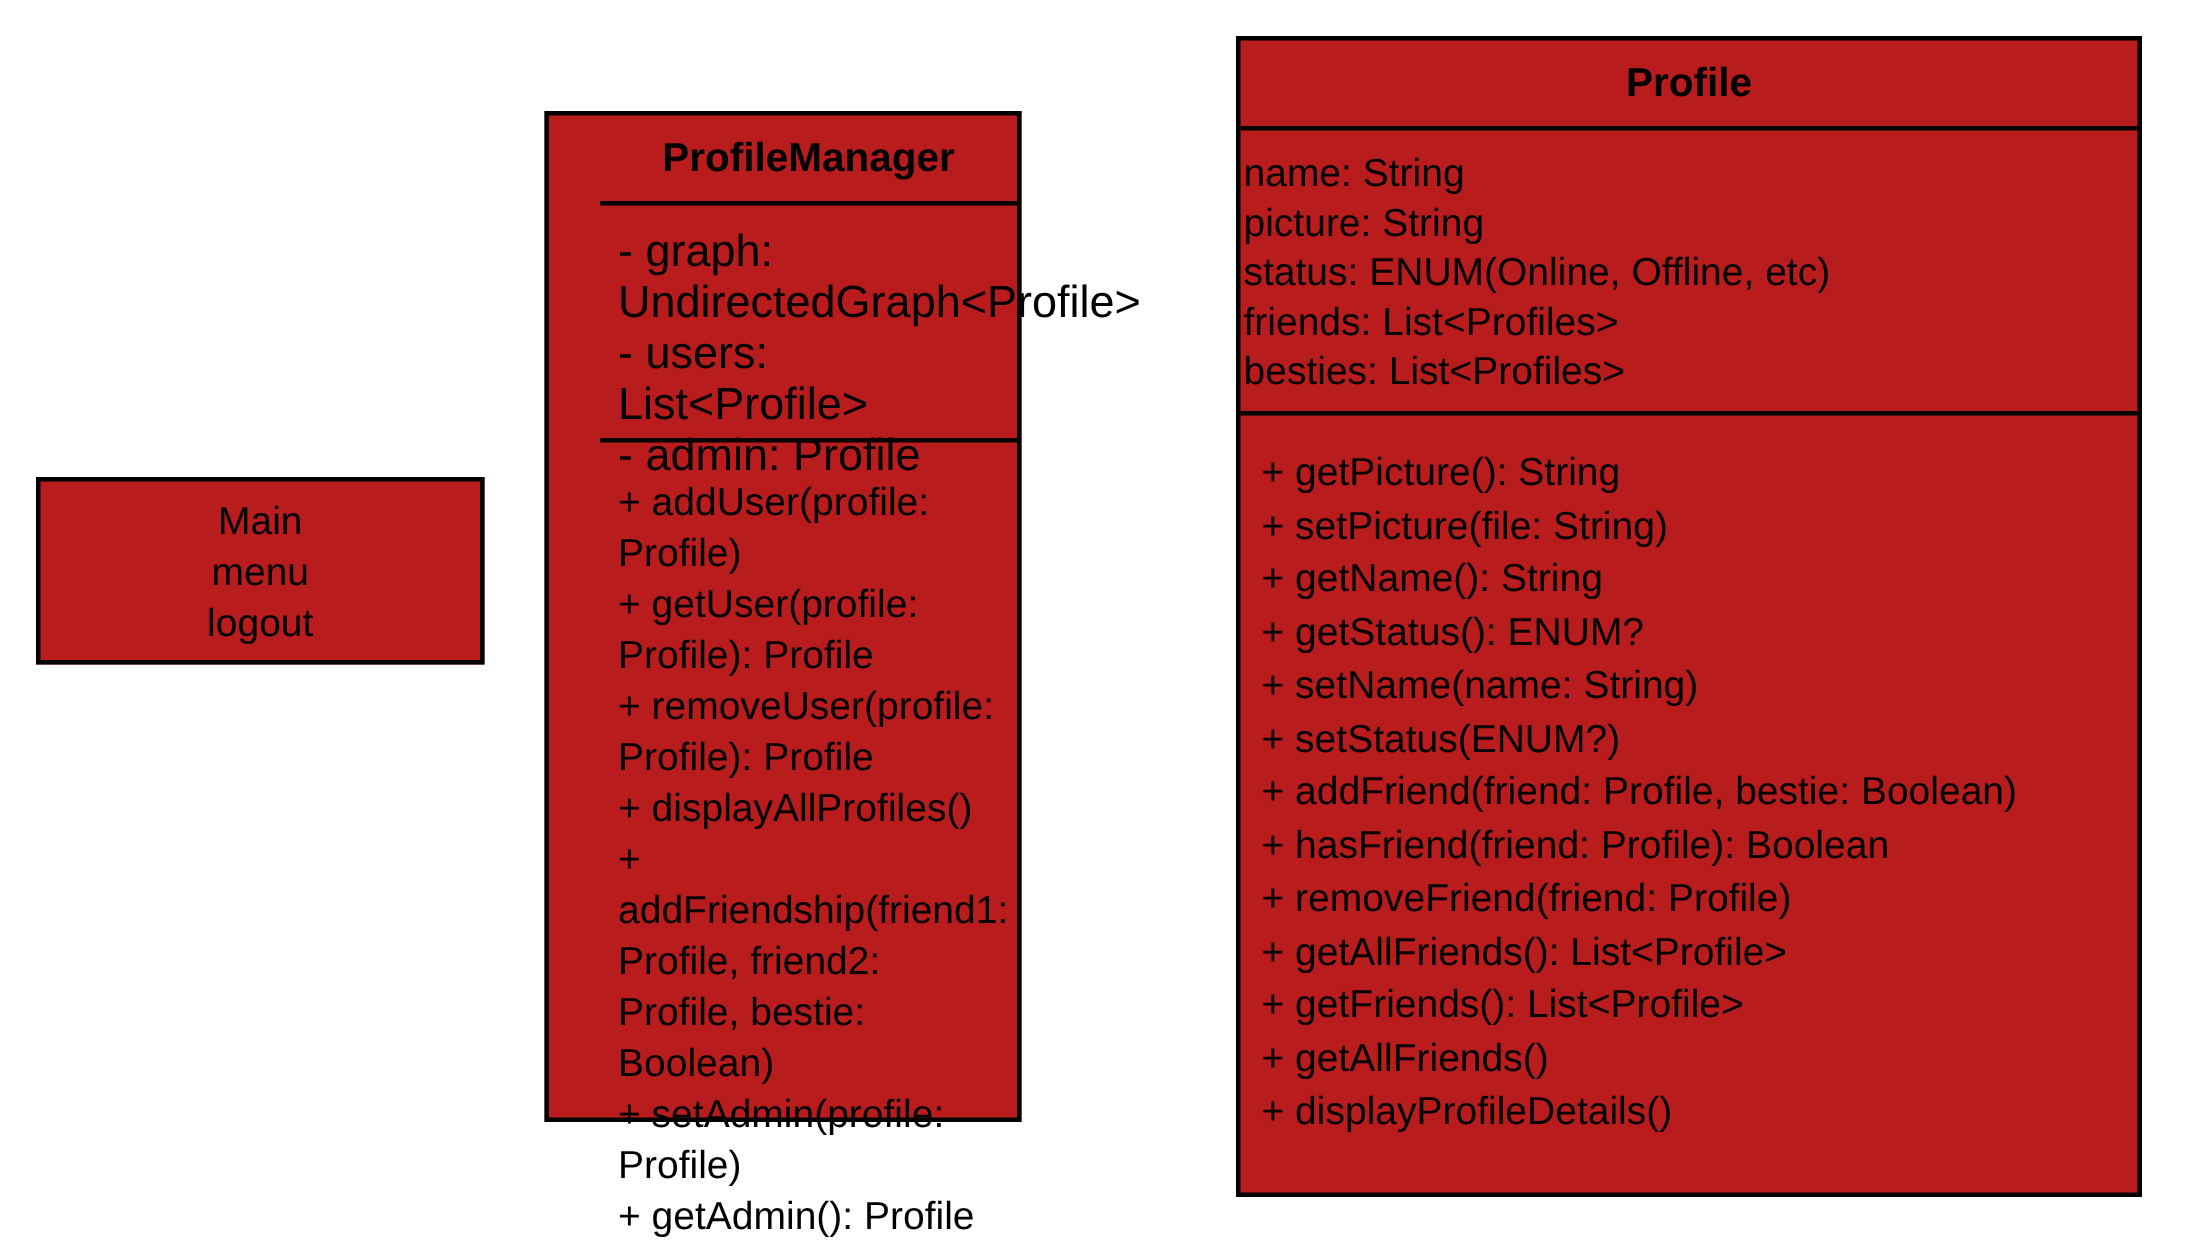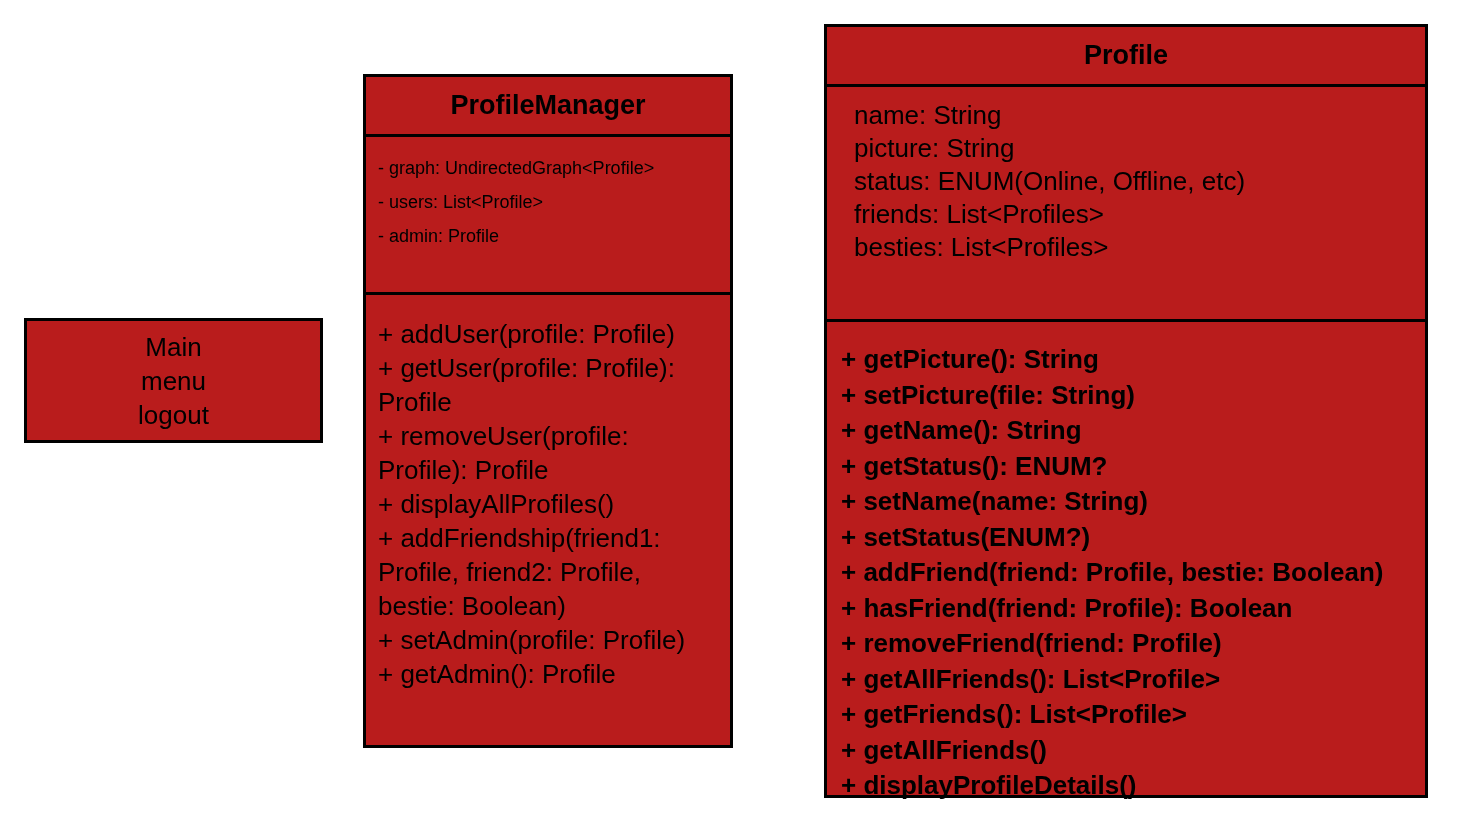--- a/index.html
+++ b/index.html
@@ -58,33 +58,34 @@
   #main-menu-box .uml-line {
     font-size: 26px;
     line-height: 34px;
     text-align: center;
   }
 
   
   #profile-manager-box {
     left: 363px;
     top: 74px;
-    width: 370px;
+    width: 318px;
     height: 674px;
+    padding-left: 34px;
   }
   #profile-manager-box .uml-header {
     height: 60px;
     font-size: 27px;
   }
   #profile-manager-box .attrs {
     padding: 14px 8px 10px 12px;
     height: 155px;
   }
   #profile-manager-box .attrs .uml-line {
-    font-size: 18px;
+    font-size: 30px;
     line-height: 34px;
   }
   #profile-manager-box .methods {
     padding: 22px 8px 8px 12px;
   }
   #profile-manager-box .methods .uml-line {
     font-size: 26px;
     line-height: 34px;
   }
 
@@ -93,36 +94,35 @@
     left: 824px;
     top: 24px;
     width: 604px;
     height: 774px;
   }
   #profile-box .uml-header {
     height: 60px;
     font-size: 27px;
   }
   #profile-box .attrs {
-    padding: 12px 8px 6px 27px;
-    height: 232px;
+    padding: 12px 8px 6px 2px;
+    height: 187px;
   }
   #profile-box .attrs .uml-line {
     font-size: 26px;
     line-height: 33px;
     white-space: nowrap;
   }
   #profile-box .methods {
     padding: 20px 8px 8px 14px;
   }
   #profile-box .methods .uml-line {
     font-size: 26px;
     line-height: 35.5px;
     white-space: nowrap;
-    font-weight: bold;
   }
 </style>
 </head>
 <body>
 
 <div class="uml-box" id="main-menu-box">
   <div class="uml-line">Main</div>
   <div class="uml-line">menu</div>
   <div class="uml-line">logout</div>
 </div>

